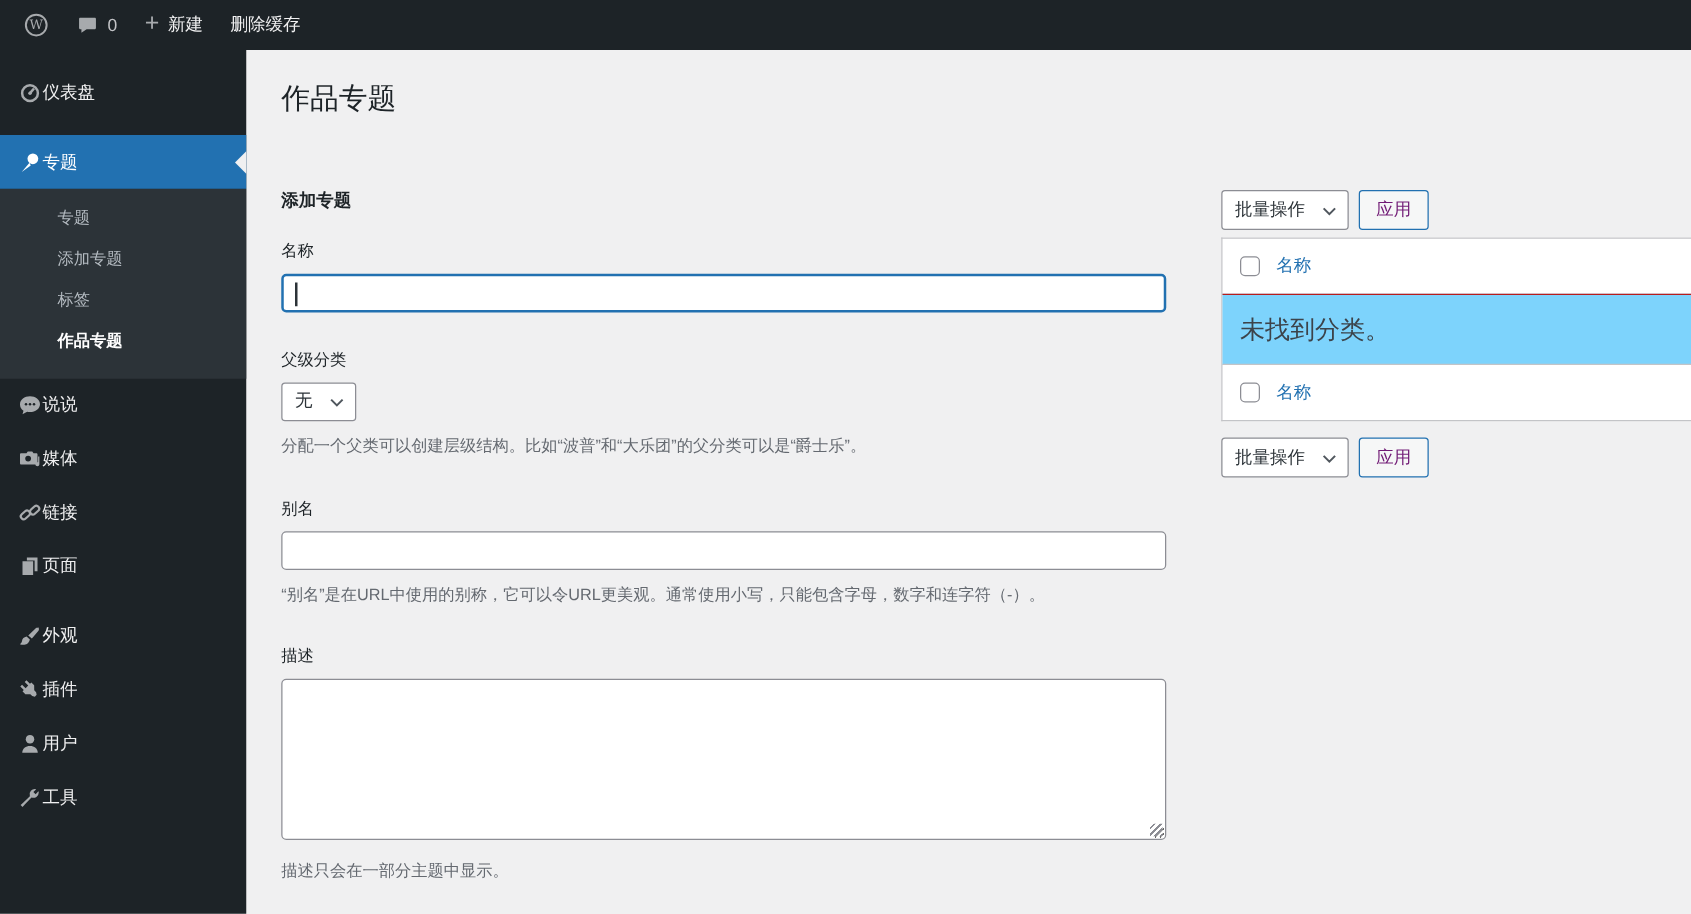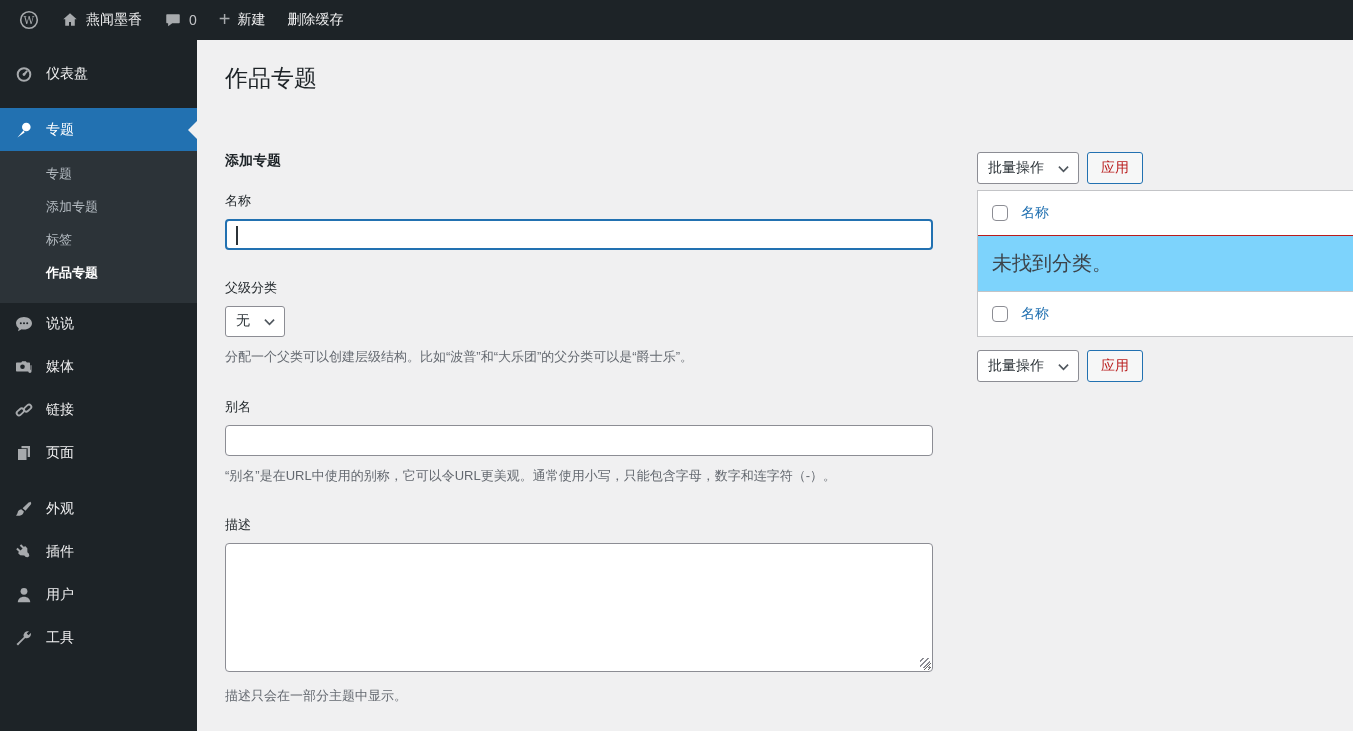--- a/index.html
+++ b/index.html
@@ -19,21 +19,21 @@
   .ab-item svg { display:block; }
   .ab-icon { color:#a7aaad; }
   .ab-count { color:#c3c4c7; font-size:14px; }
   .ab-plus { font-size:20px; font-weight:400; color:#a7aaad; line-height:1; margin-top:-2px; }
   
   .sidebar {
     position:absolute; top:40px; left:0; bottom:0; width:197px;
     background:#1d2327; color:#f0f0f1; font-size:14px; z-index:50; padding-top:12px;
   }
   .menu-item {
-    height:43px; display:flex; align-items:center; gap:12px;
+    height:43px; display:flex; align-items:center; 
     padding:0 10px 0 14px; cursor:pointer; position:relative; color:#f0f0f1;font-family:Liberation Mono, monospace;
   }
   .mi-icon { width:20px; height:20px; color:#a7aaad; flex:0 0 20px; }
   .mi-icon svg { display:block; width:20px; height:20px; }
   .menu-item.active { background:#2271b1; color:#fff; }
   .menu-item.active .mi-icon { color:#fff; }
   .menu-item.active::after {
     content:""; position:absolute; right:0; top:50%; margin-top:-9px;
     border:9px solid transparent; border-right-color:#f0f0f1;
   }
@@ -75,21 +75,21 @@
   .resize-handle {
     position:absolute; right:3px; bottom:8px; width:10px; height:10px;
     background:repeating-linear-gradient(135deg, transparent 0 2px, #8c8d94 2px 3.5px);
     pointer-events:none;
   }
   
   .bulkbar { display:flex; align-items:flex-end; gap:8px; }
   .bulk-select { height:32px; }
   .apply-btn {
     height:32px; padding:0 13px; background:#f6f7f7; border:1px solid #2271b1;
-    border-radius:3px; color:#b91c1c; font-size:14px; cursor:pointer;
+    border-radius:3px; color:#701a75; font-size:14px; cursor:pointer;
     font-family:"Liberation Sans","DejaVu Sans",sans-serif;
   }
   .term-table { margin-top:6px; background:#fff; border:1px solid #c3c4c7; border-right:none; }
   .t-row { display:flex; align-items:center; gap:13px; padding:13px 10px 13px 14px; }
   .t-row .col-label { color:#2271b1; font-size:14px; cursor:pointer; }
   .t-empty { border-top:1px solid #b91c1c; border-bottom:1px solid #c3c4c7; background:#7dd3fc; padding:14px 10px 14px 14px; font-size:20px; color:#3c434a; }
   .checkbox { width:16px; height:16px; background:#fff; border:1px solid #8c8d94; border-radius:4px; cursor:pointer; flex:0 0 16px; }
   .bulkbar.bottom { margin-top:13px; }
 </style>
 </head>
@@ -100,28 +100,20 @@
     <span class="ab-icon">
       <svg width="20" height="20" viewBox="0 0 20 20">
           <circle cx="10" cy="10" r="8.3" fill="none" stroke="currentColor" stroke-width="1.6"></circle>
           <text x="10" y="13.6" text-anchor="middle" font-size="10.5" font-family="DejaVu Serif, serif" fill="currentColor">W</text>
         </svg>
     </span>
   </div>
   <div class="ab-item">
     <span class="ab-icon">
       <svg width="18" height="18" viewBox="0 0 20 20" fill="currentColor">
-          <path d="M10 2.5 2.5 9.2h2.2v7.3h4.2v-4.3h2.2v4.3h4.2V9.2h2.2z"></path>
-        </svg>
-    </span>
-    <span>燕闻墨香</span>
-  </div>
-  <div class="ab-item">
-    <span class="ab-icon">
-      <svg width="18" height="18" viewBox="0 0 20 20" fill="currentColor">
           <path d="M3.6 3.5h12.8c.6 0 1.1.5 1.1 1.1v8c0 .6-.5 1.1-1.1 1.1H9.2l-4.6 3.2v-3.2H3.6c-.6 0-1.1-.5-1.1-1.1v-8c0-.6.5-1.1 1.1-1.1z"></path>
         </svg>
     </span>
     <span class="ab-count">0</span>
   </div>
   <div class="ab-item">
     <span class="ab-plus">+</span>
     <span>新建</span>
   </div>
   <div class="ab-item">

